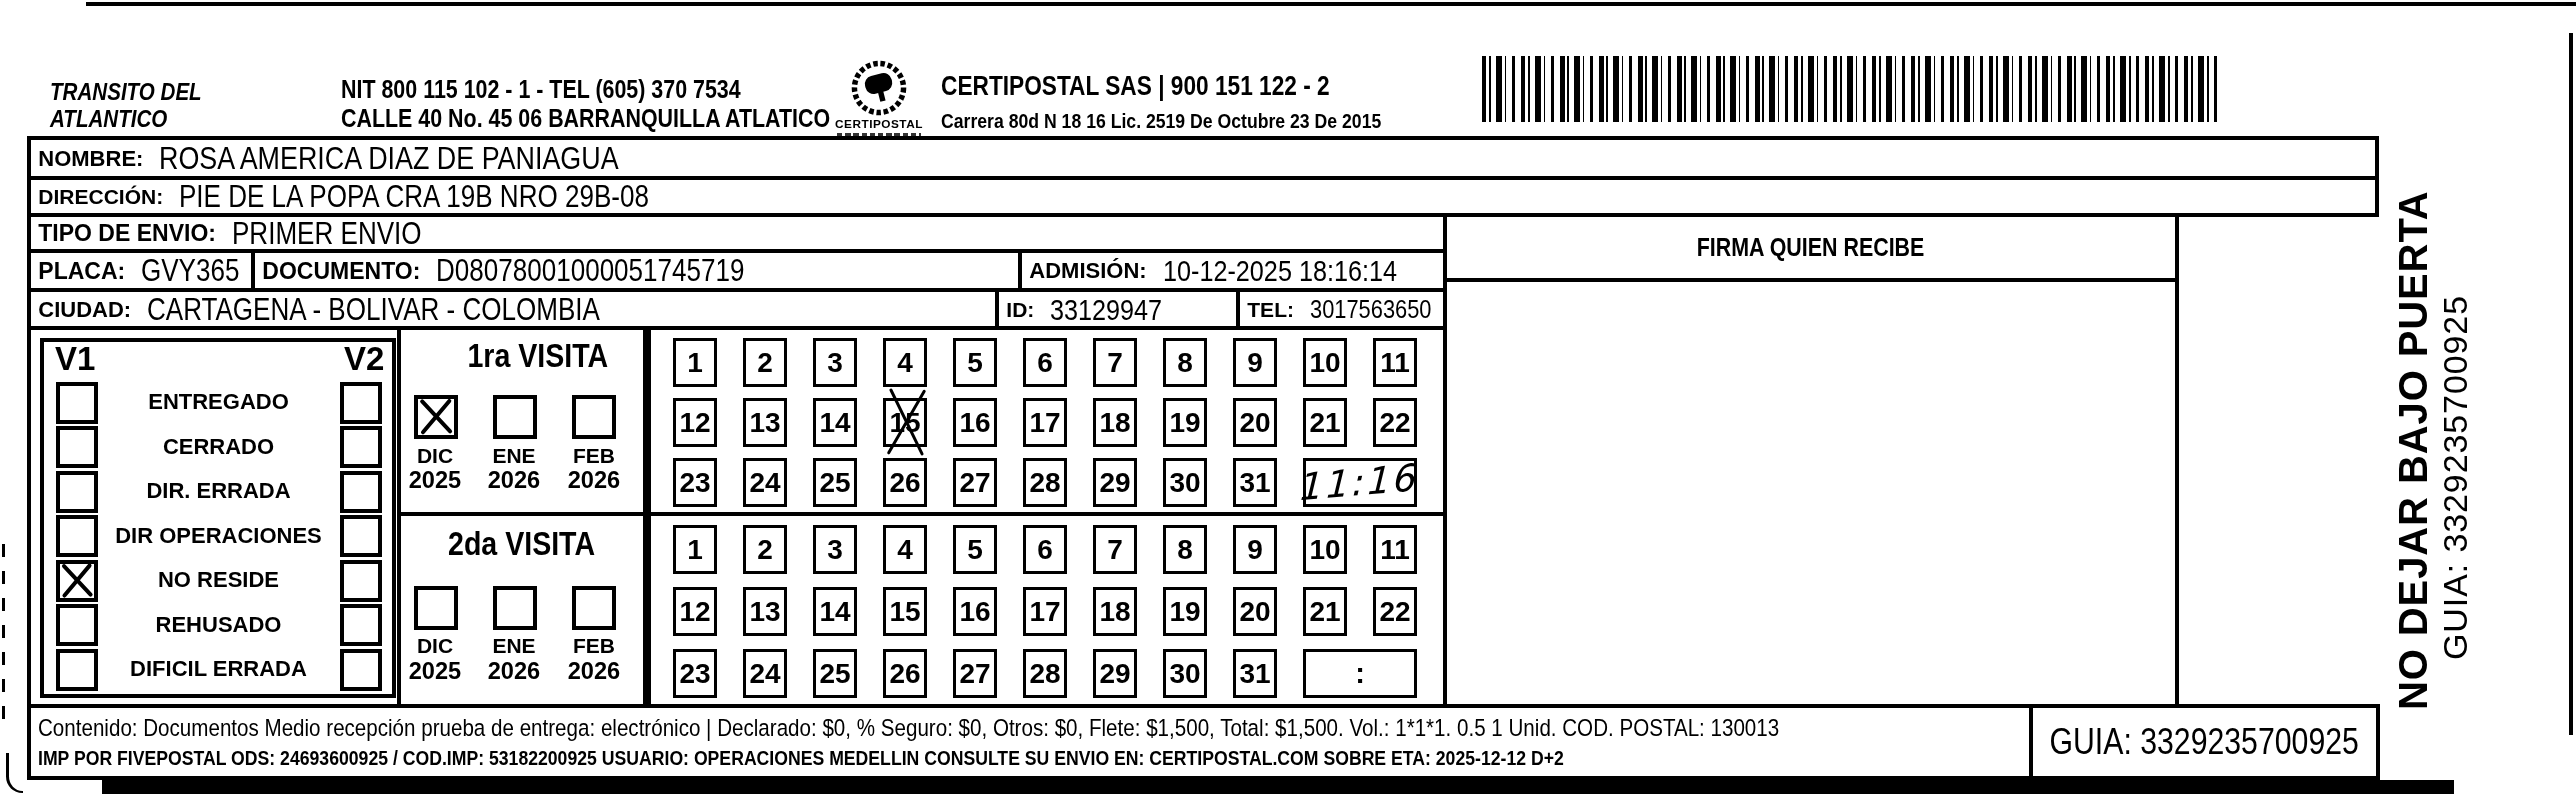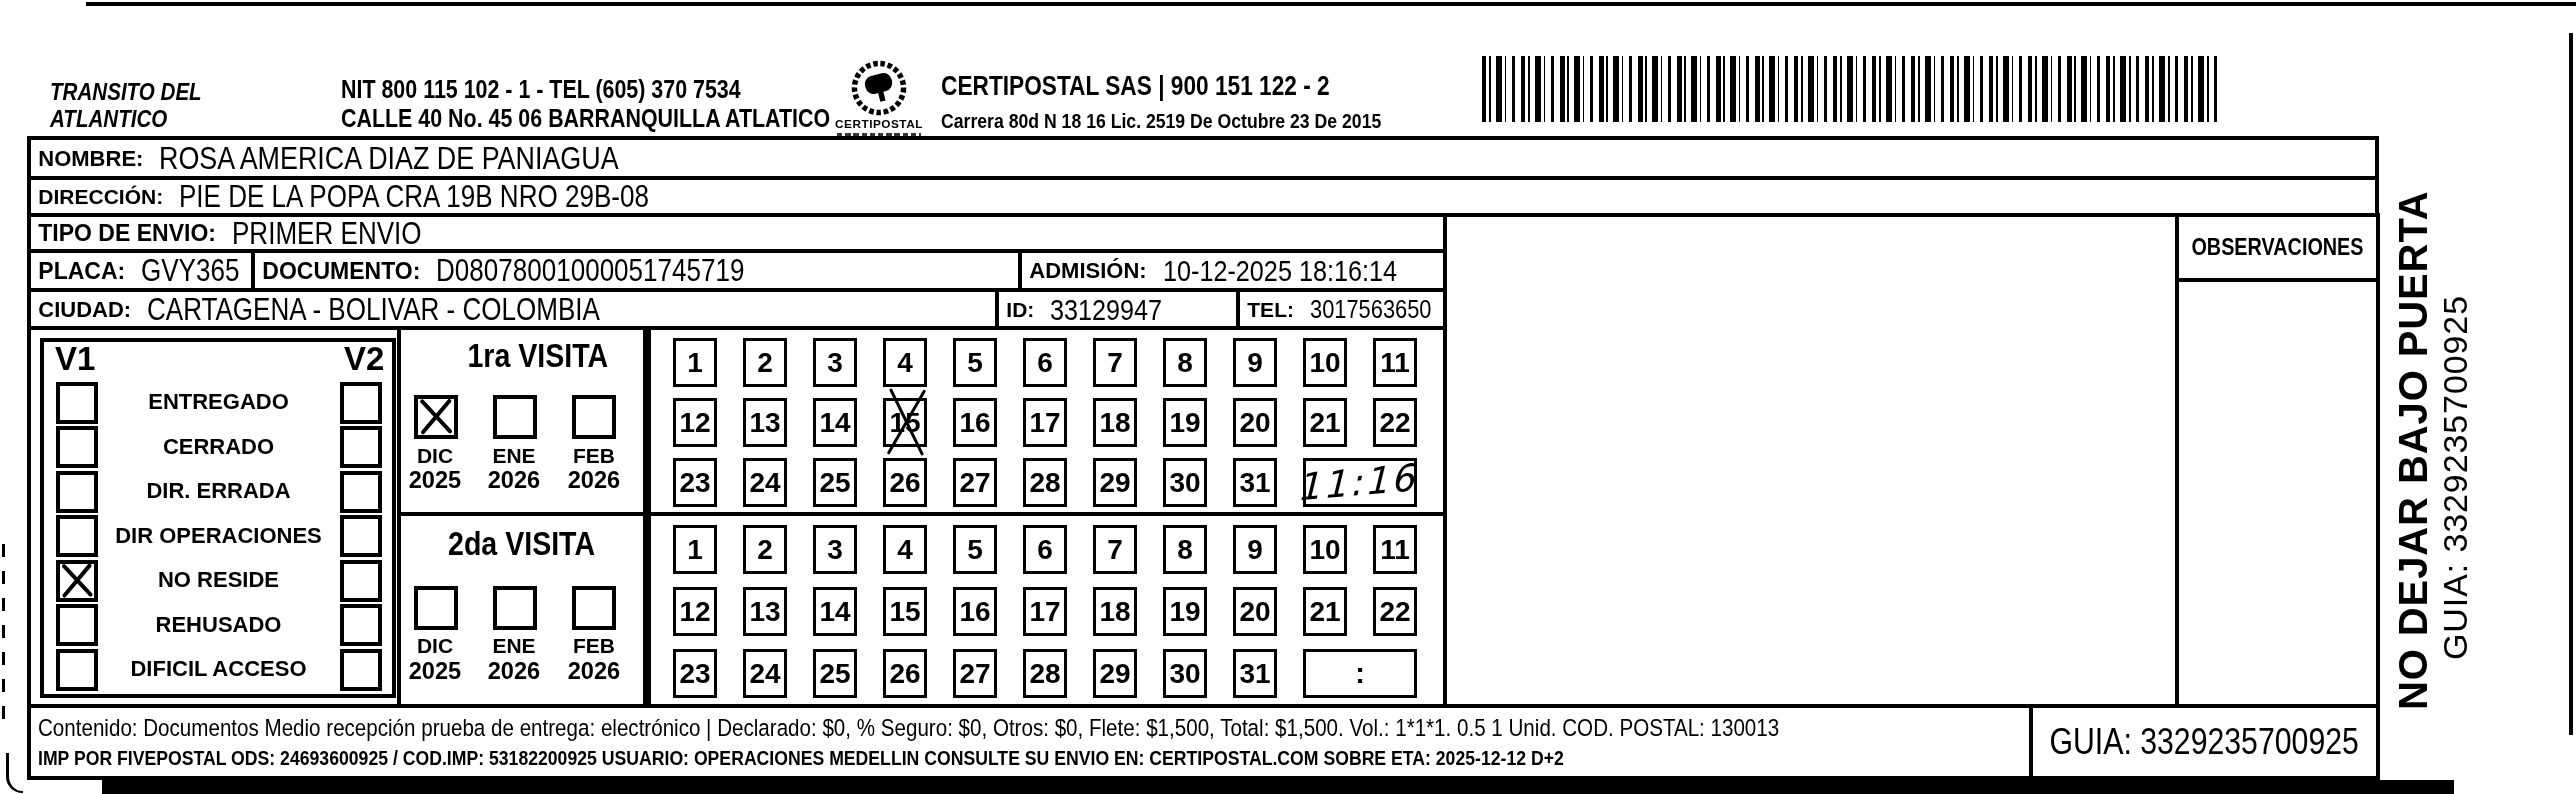--- a/index.html
+++ b/index.html
@@ -140,25 +140,22 @@
   <div class="box" style="left:397px;top:512px;width:250px;height:197px;"></div>
   <div class="vtitle" style="left:422px;top:336px;width:232px;"><span class="condc">1ra VISITA</span></div>
   <div class="vtitle" style="left:406px;top:524px;width:232px;"><span class="condc">2da VISITA</span></div>
   <div id="visit-months"></div>
 
   <div class="box" style="left:647px;top:326px;width:801px;height:190px;"></div>
   <div class="box" style="left:647px;top:512px;width:801px;height:197px;"></div>
   <div id="day-grids"></div>
 
   <div class="box" style="left:1443px;top:213px;width:736px;height:496px;">
-    <div style="height:426px;"></div>
-  </div>
-  <div class="box" style="left:2175px;top:213px;width:205px;height:496px;">
     <div style="height:61px;border-bottom:4.5px solid #000;display:flex;align-items:center;justify-content:center;">
-      <span class="condc" style="font-size:23.6px;font-weight:bold;">OBSERVACIONES</span>
+      <span class="condc" style="font-size:25.5px;font-weight:bold;">FIRMA QUIEN RECIBE</span>
     </div>
     <div style="height:426px;"></div>
   </div>
 
   <div class="sidewrap">
     <div class="side1">NO DEJAR BAJO PUERTA</div>
     <div class="side2">GUIA: 3329235700925</div>
   </div>
 
   <div class="cell" style="left:27px;top:704px;width:2006px;height:76px;display:block;padding:5.5px 0 0 7.3px;">
@@ -181,21 +178,21 @@
     <div class="chk" style="left: 56px; top: 515px; width: 42px; height: 42px;"></div>
     <div class="optlbl" style="left: 102px; top: 523px; width: 233px;">DIR OPERACIONES</div>
     <div class="chk" style="left: 340px; top: 515px; width: 42px; height: 42px;"></div>
     <div class="chk checked" style="left: 56px; top: 560px; width: 42px; height: 42px;"></div>
     <div class="optlbl" style="left: 102px; top: 567px; width: 233px;">NO RESIDE</div>
     <div class="chk" style="left: 340px; top: 560px; width: 42px; height: 42px;"></div>
     <div class="chk" style="left: 56px; top: 604px; width: 42px; height: 42px;"></div>
     <div class="optlbl" style="left: 102px; top: 612px; width: 233px;">REHUSADO</div>
     <div class="chk" style="left: 340px; top: 604px; width: 42px; height: 42px;"></div>
     <div class="chk" style="left: 56px; top: 649px; width: 42px; height: 42px;"></div>
-    <div class="optlbl" style="left: 102px; top: 656px; width: 233px;">DIFICIL ACCESO</div>
+    <div class="optlbl" style="left: 102px; top: 656px; width: 233px;">DIFICIL ERRADA</div>
     <div class="chk" style="left: 340px; top: 649px; width: 42px; height: 42px;"></div>
     <div class="chk checked" style="left: 414px; top: 395px; width: 44px; height: 44px;"></div>
     <div class="mlbl" style="left: 395px; top: 444px;">DIC</div>
     <div class="ylbl" style="left: 395px; top: 467px;">2025</div>
     <div class="chk" style="left: 493px; top: 395px; width: 44px; height: 44px;"></div>
     <div class="mlbl" style="left: 474px; top: 444px;">ENE</div>
     <div class="ylbl" style="left: 474px; top: 467px;">2026</div>
     <div class="chk" style="left: 572px; top: 395px; width: 44px; height: 44px;"></div>
     <div class="mlbl" style="left: 554px; top: 444px;">FEB</div>
     <div class="ylbl" style="left: 554px; top: 467px;">2026</div>

